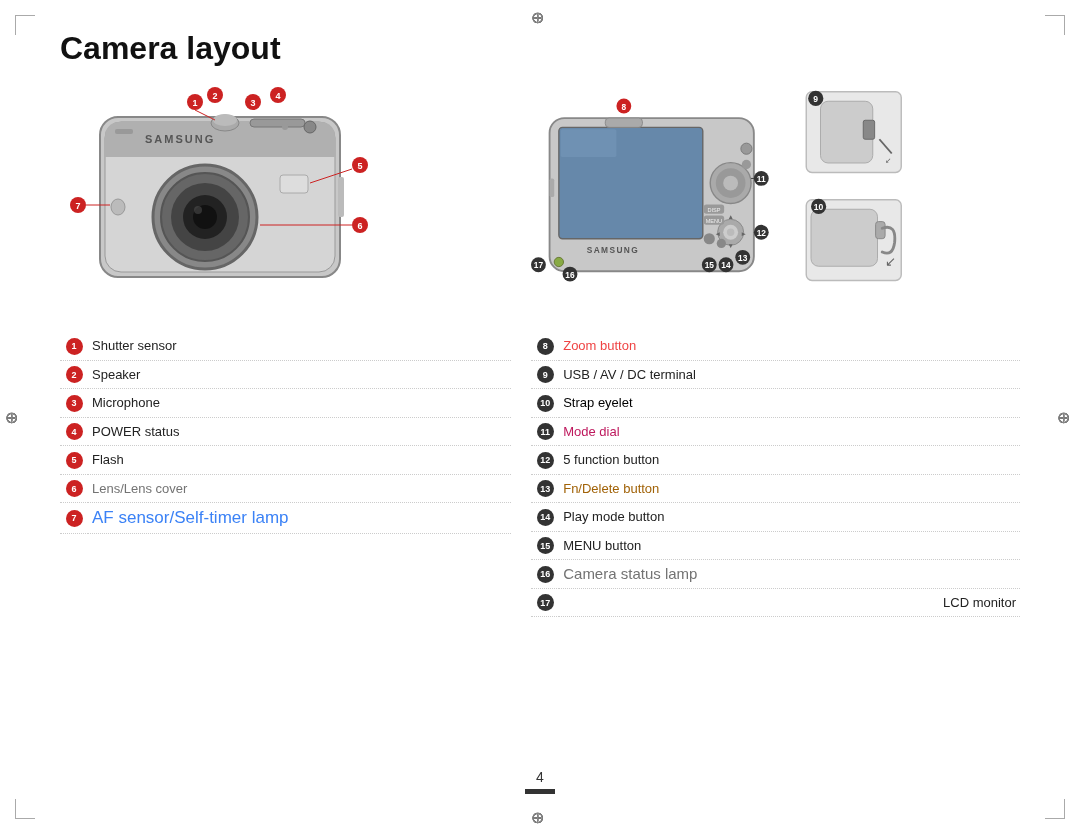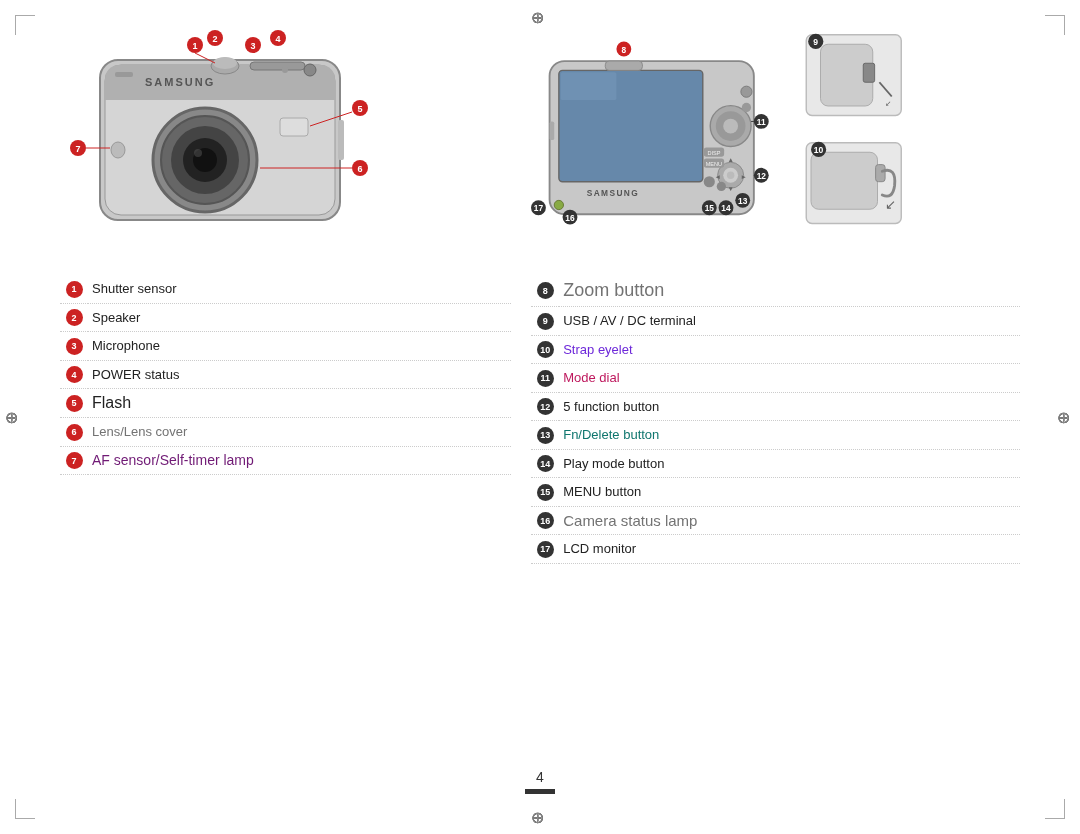--- a/index.html
+++ b/index.html
@@ -104,20 +104,21 @@
   <div class="corner-mark br"></div>
 
   <div class="compass" style="top:8px;left:50%;transform:translateX(-50%);">⊕</div>
 
   <div class="compass" style="bottom:8px;left:50%;transform:translateX(-50%);">⊕</div>
 
   <div class="compass" style="top:50%;left:5px;transform:translateY(-50%);">⊕</div>
 
   <div class="compass" style="top:50%;right:5px;transform:translateY(-50%);">⊕</div>
 
+  <h1 class="page-title">Camera layout</h1>
 
   <div class="content-area">
 
     <div class="left-section">
 
       <div style="height:230px; margin-bottom:15px; position:relative;">
         <svg viewBox="0 0 320 220" width="320" height="220">
 
           <rect x="40" y="30" width="240" height="160" rx="18" ry="18" fill="#c8c8c8" stroke="#888" stroke-width="2"></rect>
           <rect x="45" y="35" width="230" height="150" rx="16" ry="16" fill="#d5d5d5" stroke="#999" stroke-width="1"></rect>
@@ -202,33 +203,33 @@
               <tr>
       <td>
         <span style="display:inline-flex;align-items:center;justify-content:center;width:17px;height:17px;border-radius:50%;background:#cc2222;color:white;font-size:9px;font-weight:bold;">4</span>
       </td>
       <td style="font-size:13px;color:#222;">POWER status</td>
     </tr>
               <tr>
       <td>
         <span style="display:inline-flex;align-items:center;justify-content:center;width:17px;height:17px;border-radius:50%;background:#cc2222;color:white;font-size:9px;font-weight:bold;">5</span>
       </td>
-      <td style="font-size:16px;color:#222;">Flash</td>
+      <td style="font-size:13px;color:#222;">Flash</td>
     </tr>
               <tr>
       <td>
         <span style="display:inline-flex;align-items:center;justify-content:center;width:17px;height:17px;border-radius:50%;background:#cc2222;color:white;font-size:9px;font-weight:bold;">6</span>
       </td>
       <td style="font-size:13px;color:#737373;">Lens/Lens cover</td>
     </tr>
               <tr>
       <td>
         <span style="display:inline-flex;align-items:center;justify-content:center;width:17px;height:17px;border-radius:50%;background:#cc2222;color:white;font-size:9px;font-weight:bold;">7</span>
       </td>
-      <td style="font-size:14px;color:#701a75;">AF sensor/Self-timer lamp</td>
+      <td style="font-size:17px;color:#3b82f6;">AF sensor/Self-timer lamp</td>
     </tr>
             </tbody>
         </table>
       </div>
     </div>
 
     <div class="right-section">
 
       <div style="height:230px; margin-bottom:15px; display:flex; gap:10px; position:relative;">
 
@@ -336,51 +337,51 @@
         </div>
       </div>
 
       <div class="parts-list">
         <table>
           <tbody id="right-parts-tbody">
           <tr>
       <td>
         <span style="display:inline-flex;align-items:center;justify-content:center;width:17px;height:17px;border-radius:50%;background:#333;color:white;font-size:9px;font-weight:bold;">8</span>
       </td>
-      <td style="font-size:18px;color:#737373;">Zoom button</td>
+      <td style="font-size:13px;color:#ef4444;">Zoom button</td>
     </tr>
               <tr>
       <td>
         <span style="display:inline-flex;align-items:center;justify-content:center;width:17px;height:17px;border-radius:50%;background:#333;color:white;font-size:9px;font-weight:bold;">9</span>
       </td>
       <td style="font-size:13px;color:#222;">USB / AV / DC terminal</td>
     </tr>
               <tr>
       <td>
         <span style="display:inline-flex;align-items:center;justify-content:center;width:17px;height:17px;border-radius:50%;background:#333;color:white;font-size:9px;font-weight:bold;">10</span>
       </td>
-      <td style="font-size:13px;color:#6d28d9;">Strap eyelet</td>
+      <td style="font-size:13px;color:#000000;">Strap eyelet</td>
     </tr>
               <tr>
       <td>
         <span style="display:inline-flex;align-items:center;justify-content:center;width:17px;height:17px;border-radius:50%;background:#333;color:white;font-size:9px;font-weight:bold;">11</span>
       </td>
       <td style="font-size:13px;color:#be185d;">Mode dial</td>
     </tr>
               <tr>
       <td>
         <span style="display:inline-flex;align-items:center;justify-content:center;width:17px;height:17px;border-radius:50%;background:#333;color:white;font-size:9px;font-weight:bold;">12</span>
       </td>
       <td style="font-size:13px;color:#222;">5 function button</td>
     </tr>
               <tr>
       <td>
         <span style="display:inline-flex;align-items:center;justify-content:center;width:17px;height:17px;border-radius:50%;background:#333;color:white;font-size:9px;font-weight:bold;">13</span>
       </td>
-      <td style="font-size:13px;color:#0f766e;">Fn/Delete button</td>
+      <td style="font-size:13px;color:#a16207;">Fn/Delete button</td>
     </tr>
               <tr>
       <td>
         <span style="display:inline-flex;align-items:center;justify-content:center;width:17px;height:17px;border-radius:50%;background:#333;color:white;font-size:9px;font-weight:bold;">14</span>
       </td>
       <td style="font-size:13px;color:#222;margin-top:18px;">Play mode button</td>
     </tr>
               <tr>
       <td>
         <span style="display:inline-flex;align-items:center;justify-content:center;width:17px;height:17px;border-radius:50%;background:#333;color:white;font-size:9px;font-weight:bold;">15</span>
@@ -390,21 +391,21 @@
               <tr>
       <td>
         <span style="display:inline-flex;align-items:center;justify-content:center;width:17px;height:17px;border-radius:50%;background:#333;color:white;font-size:9px;font-weight:bold;">16</span>
       </td>
       <td style="font-size:15px;color:#737373;">Camera status lamp</td>
     </tr>
               <tr>
       <td>
         <span style="display:inline-flex;align-items:center;justify-content:center;width:17px;height:17px;border-radius:50%;background:#333;color:white;font-size:9px;font-weight:bold;">17</span>
       </td>
-      <td style="font-size:13px;color:#222;">LCD monitor</td>
+      <td style="font-size:13px;color:#222;text-align:right;">LCD monitor</td>
     </tr>
             </tbody>
         </table>
       </div>
     </div>
   </div>
 
   <div style="position:absolute; bottom:40px; left:50%; transform:translateX(-50%); text-align:center;">
     <div style="font-size:14px; color:#333; margin-bottom:4px;">4</div>
     <div style="width:30px; height:5px; background:#333; margin:0 auto;"></div>

